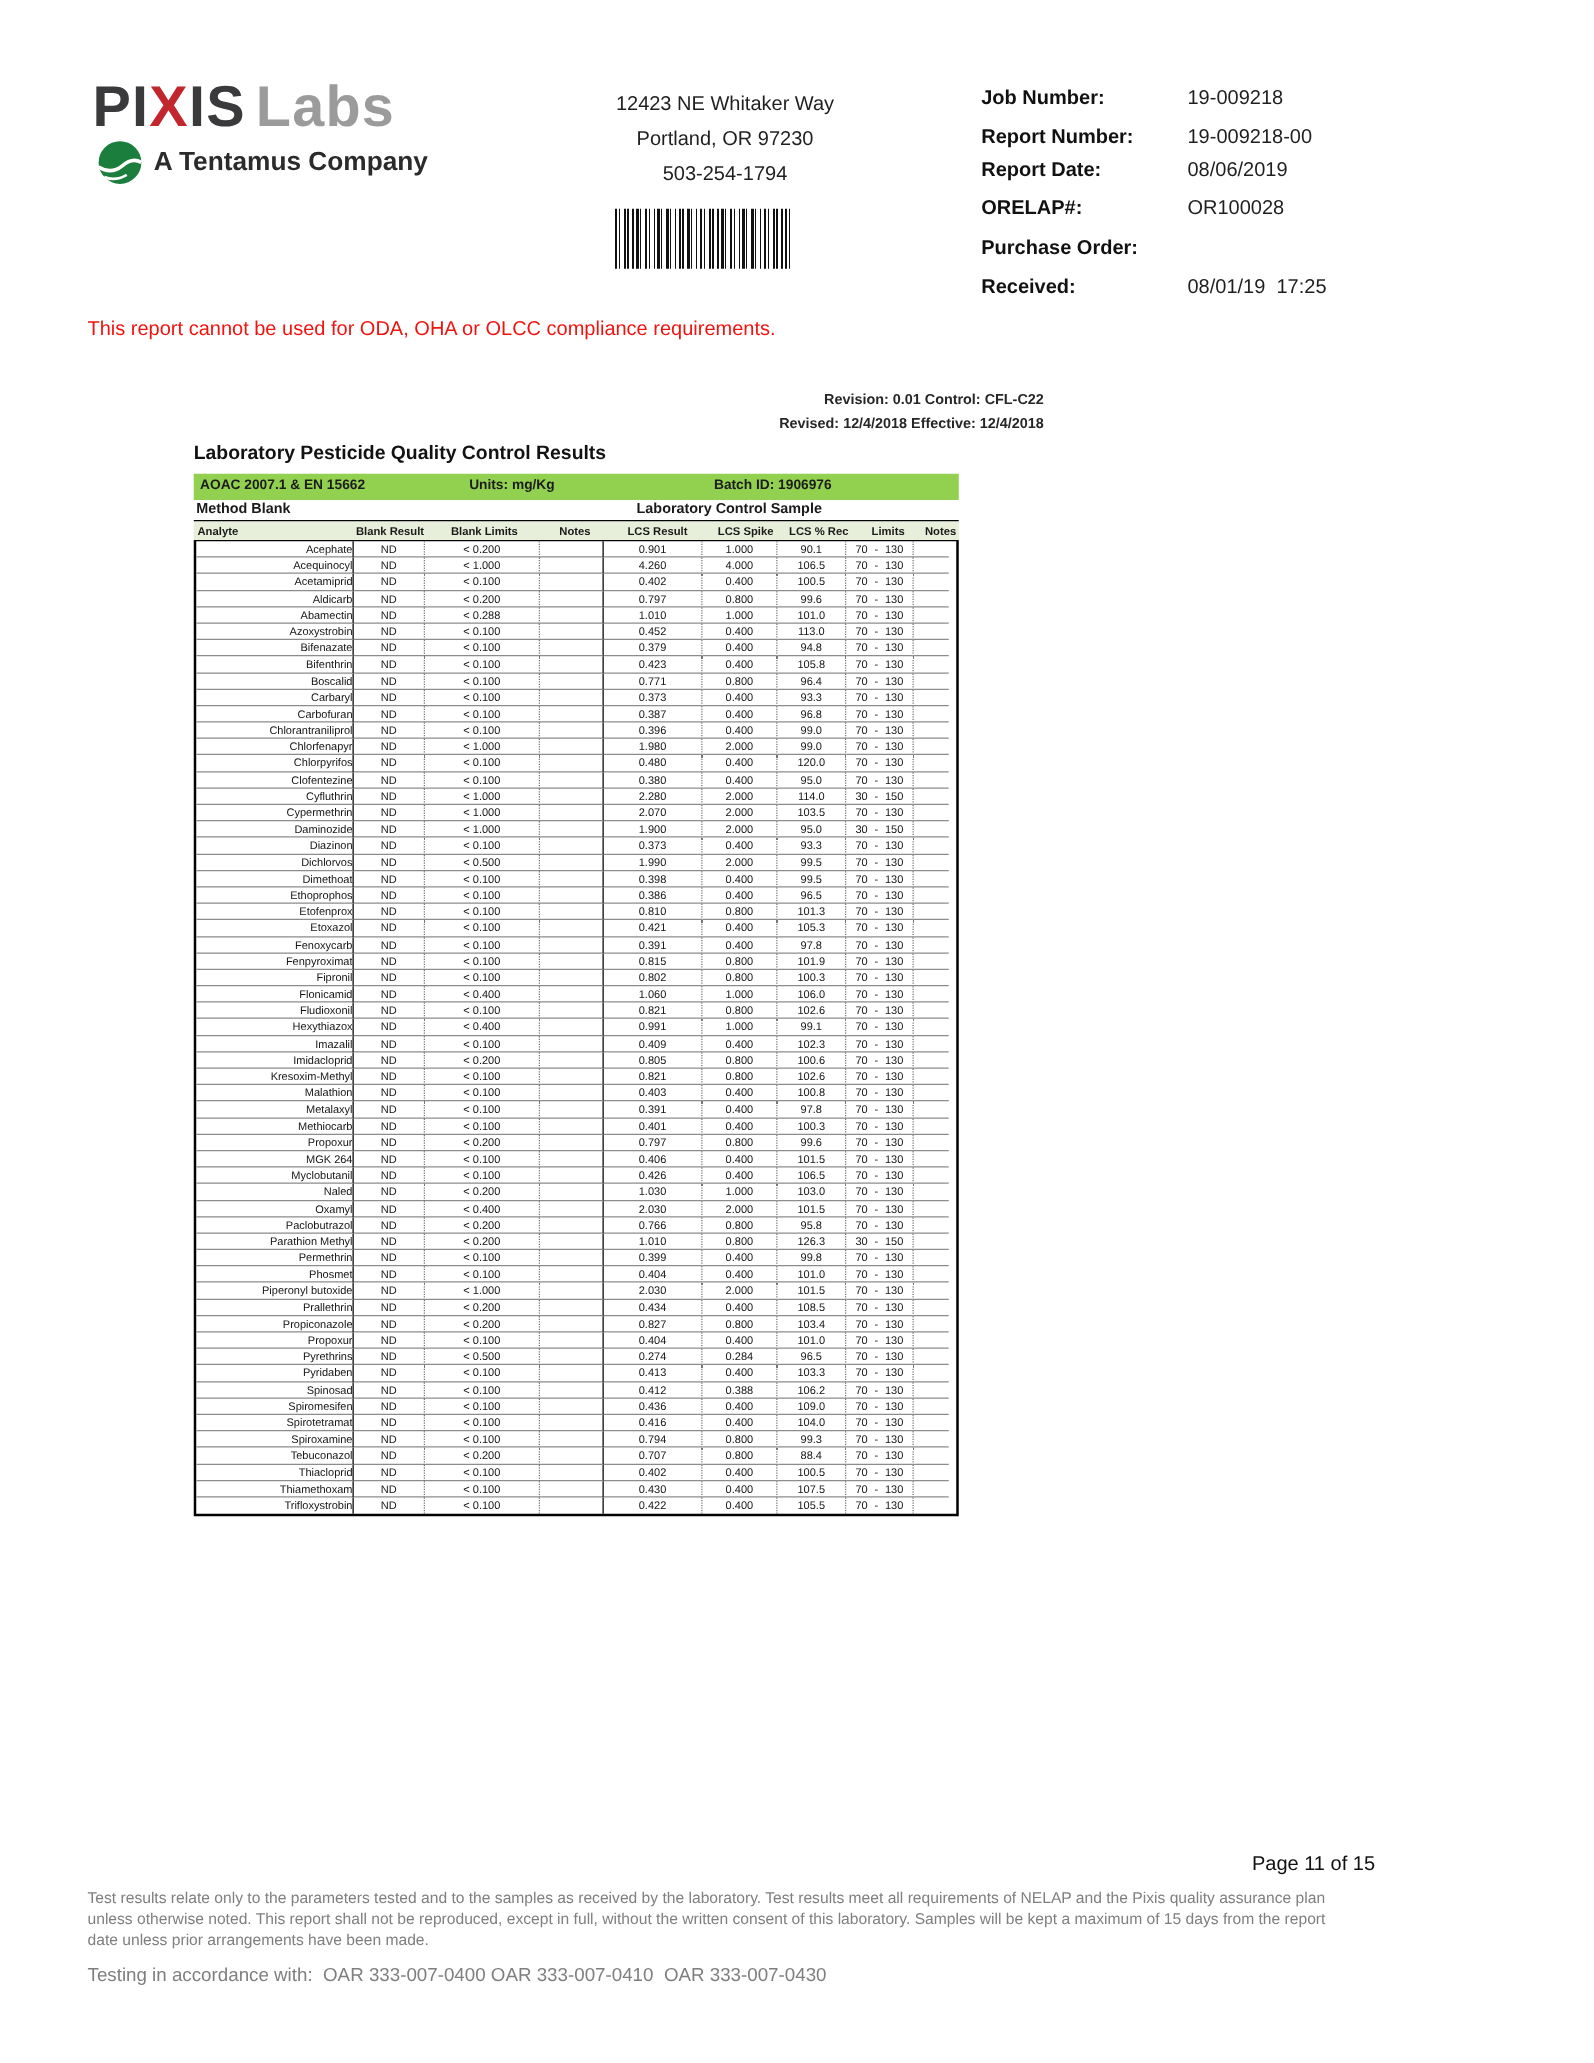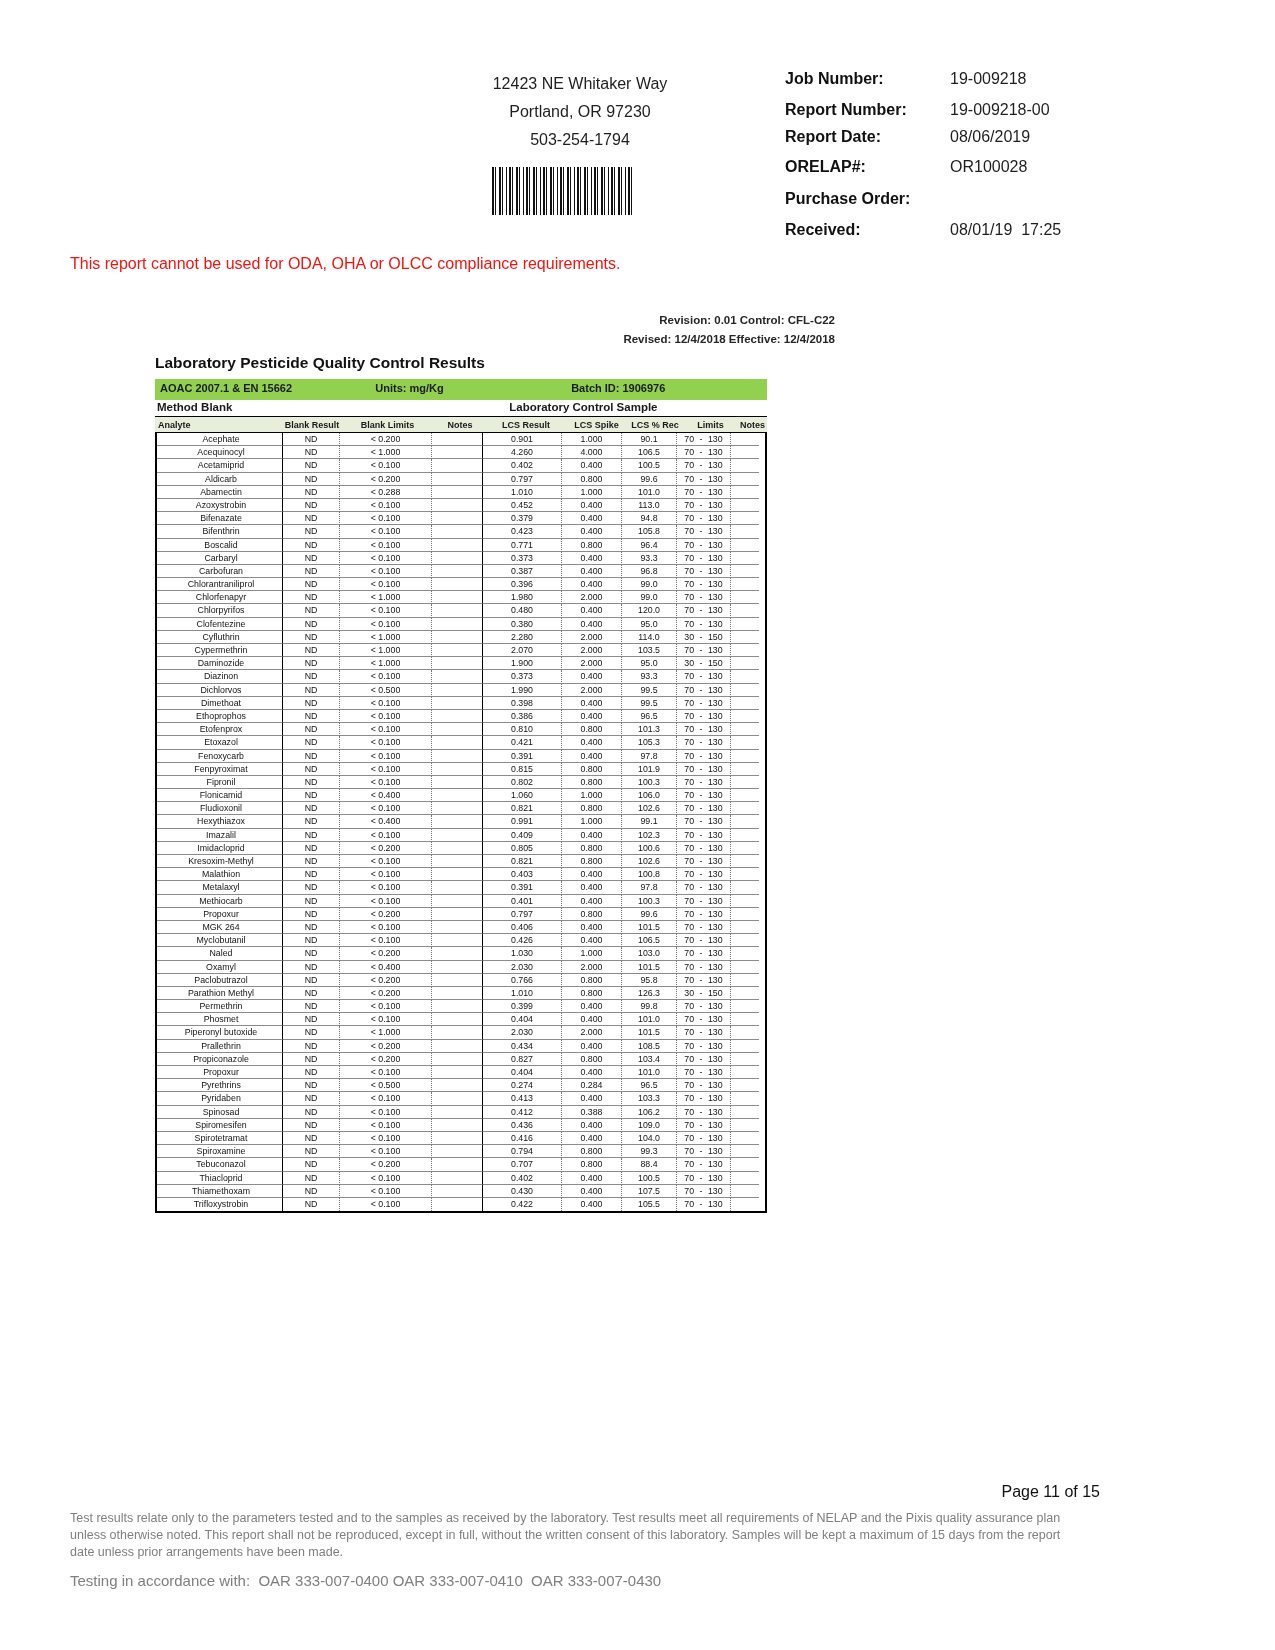--- a/index.html
+++ b/index.html
@@ -57,21 +57,21 @@
   .grid-row { display: grid; grid-template-columns: 128px 58px 93px 52px 80px 61px 56px 55px 29px; }
   .colhead { background: #e7eed9; height: 15px; font-weight: bold; font-size: 9px; }
   .colhead .hcell { display: flex; align-items: center; justify-content: center; white-space: nowrap; overflow: hidden; }
   .colhead .hcell:first-child { justify-content: flex-start; padding-left: 3px; }
 
   .tbody { border: 2px solid #000; border-top: 1.5px solid #000; }
   .trow { display: grid; grid-template-columns: 126px 57px 92px 51px 79px 60px 55px 54px 28px; height: 13.2px; }
   .trow:not(:last-child) .tcell { border-bottom: 1px solid #8c8c8c; }
   .tcell { font-size: 8.8px; line-height: 12.5px; text-align: center; white-space: nowrap;
            overflow: hidden; color: #141414; }
-  .tcell.c0 { text-align: center; padding-left: 3px; border-right: 1.5px solid #000; }
+  .tcell.c0 { text-align: right; padding-left: 3px; border-right: 1.5px solid #000; }
   .tcell.c1 { border-right: 1px dotted #777; }
   .tcell.c2 { border-right: 1px dotted #777; }
   .tcell.c3 { border-right: 1.5px solid #000; }
   .tcell.c4 { border-right: 1px dotted #777; }
   .tcell.c5 { border-right: 1px dotted #777; }
   .tcell.c6 { border-right: 1px dotted #777; }
   .tcell.c7 { border-right: 1px dotted #777; word-spacing: 3px; }
 
   
   .page-label { position: absolute; left: 860px; top: 1483px; width: 240px; text-align: right;
@@ -79,20 +79,33 @@
   .footer-para { position: absolute; left: 70px; top: 1510px; width: 1005px;
                  font-size: 12.5px; line-height: 17px; color: #7f7f7f; }
   .footer-testing { position: absolute; left: 70px; top: 1572px; width: 1005px;
                     font-size: 15px; color: #7f7f7f; white-space: pre; }
 </style>
 </head>
 <body>
 
 <div class="page">
 
+  <div class="logo">
+    <div class="logo-line1">
+      <span class="logo-pi">PI</span><span class="logo-x">X</span><span class="logo-is">IS</span><span class="logo-labs">Labs</span>
+    </div>
+    <div class="logo-line2">
+      <svg class="globe-icon" viewBox="0 0 40 40">
+        <circle cx="20" cy="20" r="19" fill="#1b7e3c"></circle>
+        <path d="M1 24 Q12 31 22 23 Q31 15 39 20" stroke="#fff" stroke-width="3.2" fill="none"></path>
+        <path d="M6 33 Q16 37 26 31" stroke="#fff" stroke-width="2.4" fill="none"></path>
+      </svg>
+      <span class="logo-tagline">A Tentamus Company</span>
+    </div>
+  </div>
 
   <div class="address">
     <div>12423 NE Whitaker Way</div>
     <div>Portland, OR 97230</div>
     <div>503-254-1794</div>
   </div>
 
   <div class="barcode"></div>
 
   <div class="job-info">

